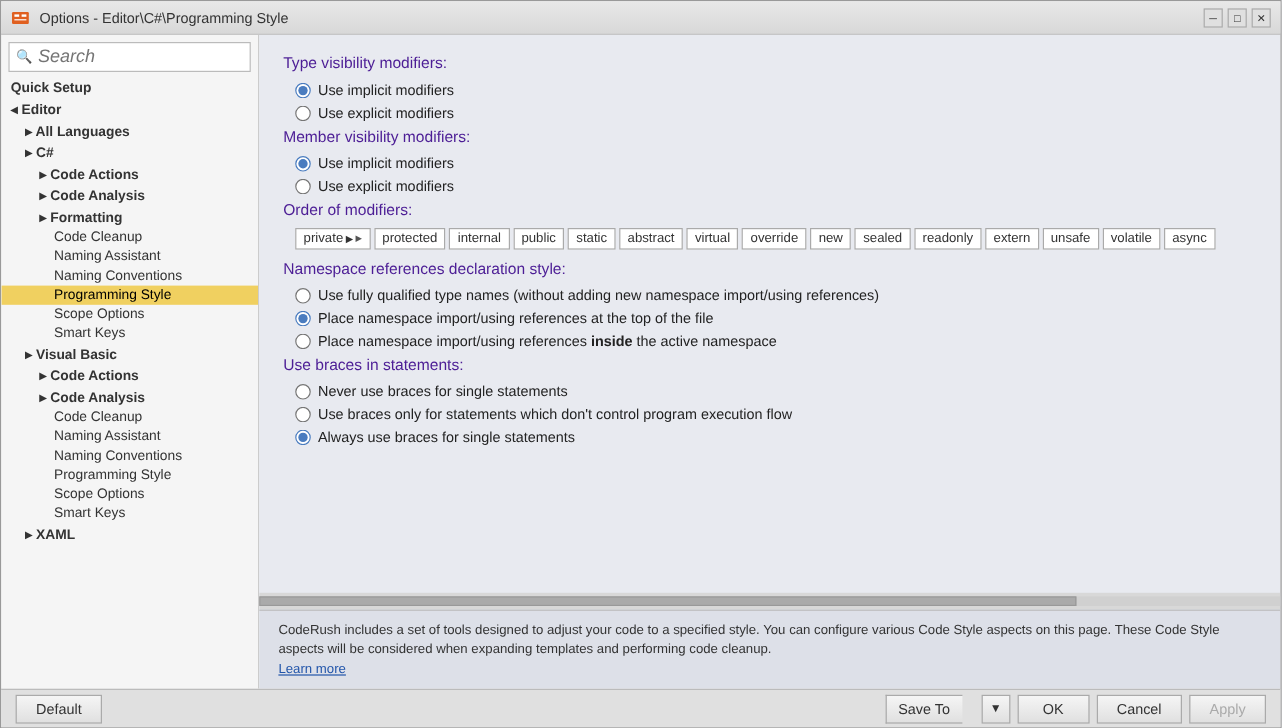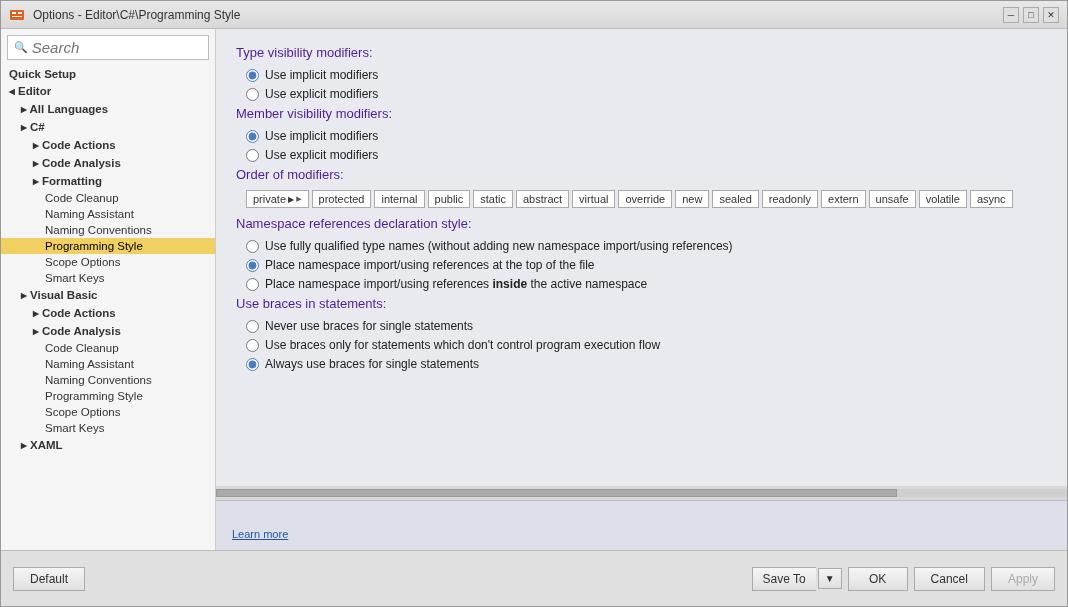--- a/index.html
+++ b/index.html
@@ -191,21 +191,21 @@
       flex-shrink: 0;
     }
     .info-bar a {
       color: #2255aa;
       text-decoration: underline;
       cursor: pointer;
     }
     .footer {
       background: #e0e0e0;
       border-top: 1px solid #bbb;
-      height: 56px;
+      height: 32px;
       display: flex;
       align-items: center;
       justify-content: space-between;
       padding: 0 12px;
       flex-shrink: 0;
     }
     .footer-left {}
     .footer-right {
       display: flex;
       gap: 6px;
@@ -219,22 +219,21 @@
       cursor: pointer;
       min-width: 60px;
       color: #333;
     }
     .btn.disabled {
       color: #aaa;
       cursor: default;
     }
     .btn-save-to {
       display: flex;
-      align-items: center;
-      gap: 2px;
+      gap: 16px;
     }
     .btn-save-main {
       padding: 4px 10px;
       font-size: 12px;
       border: 1px solid #aaa;
       border-right: none;
       background: linear-gradient(to bottom, #f5f5f5, #e0e0e0);
       cursor: pointer;
       color: #333;
     }
@@ -416,21 +415,21 @@
 
       </div>
 
       <div class="scrollbar-x">
         <div class="scrollbar-x-track">
           <div class="scrollbar-x-thumb"></div>
         </div>
       </div>
 
       <div class="info-bar">
-        <br>
+        <span>CodeRush includes a set of tools designed to adjust your code to a specified style. You can configure various Code Style aspects on this page. These Code Style aspects will be considered when expanding templates and performing code cleanup.</span><br>
         <a>Learn more</a>
       </div>
     </div>
   </div>
 
   <div class="footer">
     <div class="footer-left">
       <button class="btn">Default</button>
     </div>
     <div class="footer-right">

